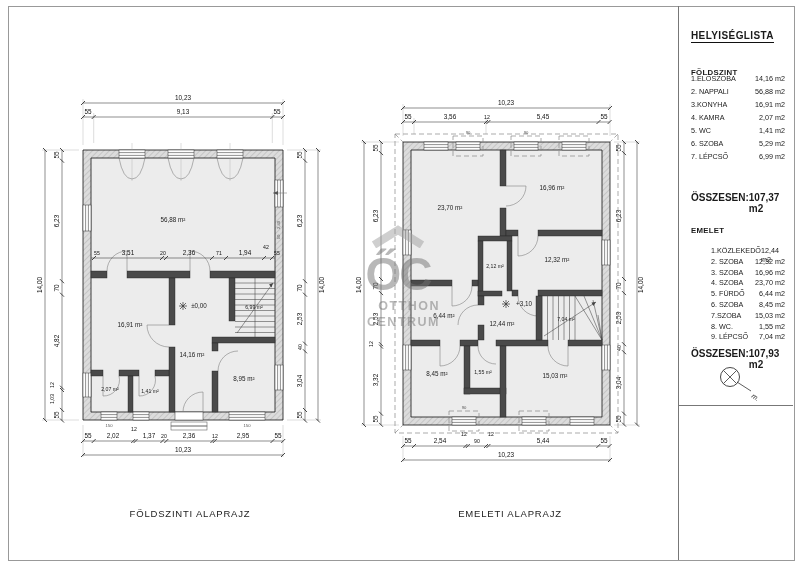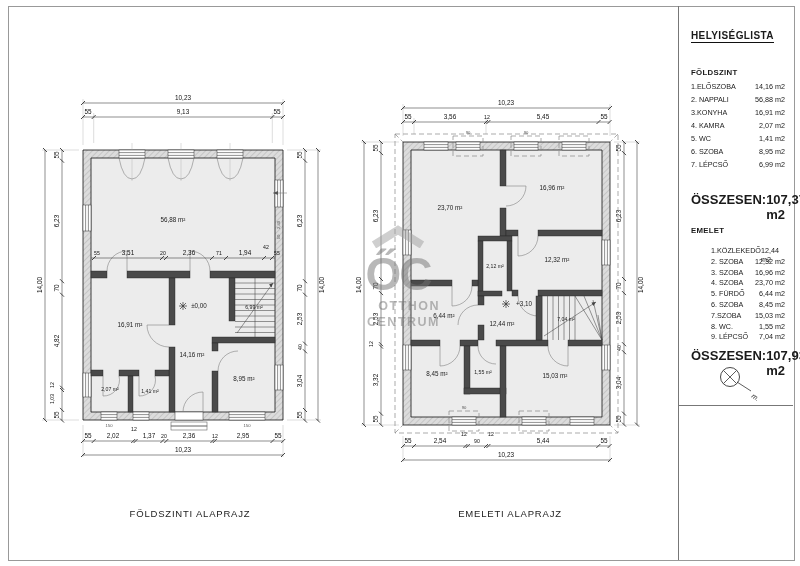--- a/index.html
+++ b/index.html
@@ -29,21 +29,21 @@
   .roof{stroke:#888;stroke-width:.7;fill:none;stroke-dasharray:5 3}
   .steps{fill:none;stroke:#666;stroke-width:.6}
   .lvl{stroke:#333;stroke-width:.7}
   .sidebar{position:absolute;left:679px;top:6px;width:114px;height:554px;}
   .sb-title{position:absolute;left:12px;top:24px;font-size:10px;font-weight:bold;
             letter-spacing:.4px;border-bottom:1px solid #111;padding-bottom:1px;}
   .sb-h{position:absolute;left:12px;font-size:7.8px;font-weight:bold;letter-spacing:.3px;}
   .rows{position:absolute;left:12px;right:8px;}
   .row{display:flex;justify-content:space-between;font-size:7.2px;}
   .rows-g .row{height:13px;} .rows-e .row{height:10.8px;margin-left:20px;}
-  .trow{display:flex;justify-content:space-between;font-size:13px;font-weight:bold;}
+  .trow{display:flex;justify-content:space-between;font-size:10px;font-weight:bold;}
   .plan-title{position:absolute;top:508px;width:220px;text-align:center;
               font-size:9.5px;letter-spacing:.8px;color:#222;}
   .watermark{position:absolute;left:356px;top:224px;width:84px;text-align:center;
              color:#737373;opacity:.5;z-index:30;pointer-events:none;line-height:1;}
   .wm-oc{font-size:46px;font-weight:bold;letter-spacing:-2px;}
   .wm-t{font-size:12.5px;font-weight:bold;letter-spacing:1.5px;margin-top:3px;text-align:right;}
 </style>
 </head>
 <body>
 
@@ -394,21 +394,21 @@
   </svg>
   <div class="wm-oc">ŐC</div>
   <div class="wm-t">OTTHON</div>
   <div class="wm-t">CENTRUM</div>
 </div>
 
 <div class="sidebar">
   <div class="sb-title">HELYISÉGLISTA</div>
 
   <div class="sb-h" style="top:62px">FÖLDSZINT</div>
-  <div class="rows rows-g" style="top:76px">
+  <div class="rows rows-g" style="top:68px">
     <div class="row">
         <span>1.ELŐSZOBA</span>
         <span>14,16 m2</span>
       </div>
     <div class="row">
         <span>2. NAPPALI</span>
         <span>56,88 m2</span>
       </div>
     <div class="row">
         <span>3.KONYHA</span>
@@ -417,21 +417,21 @@
     <div class="row">
         <span>4. KAMRA</span>
         <span>2,07 m2</span>
       </div>
     <div class="row">
         <span>5. WC</span>
         <span>1,41 m2</span>
       </div>
     <div class="row">
         <span>6. SZOBA</span>
-        <span>8,95 m2</span>
+        <span>5,29 m2</span>
       </div>
     <div class="row">
         <span>7. LÉPCSŐ</span>
         <span>6,99 m2</span>
       </div>
   </div>
   <div class="rows" style="top:186px">
     <div class="trow">
         <span>ÖSSZESEN:</span>
         <span>107,37 m2</span>

